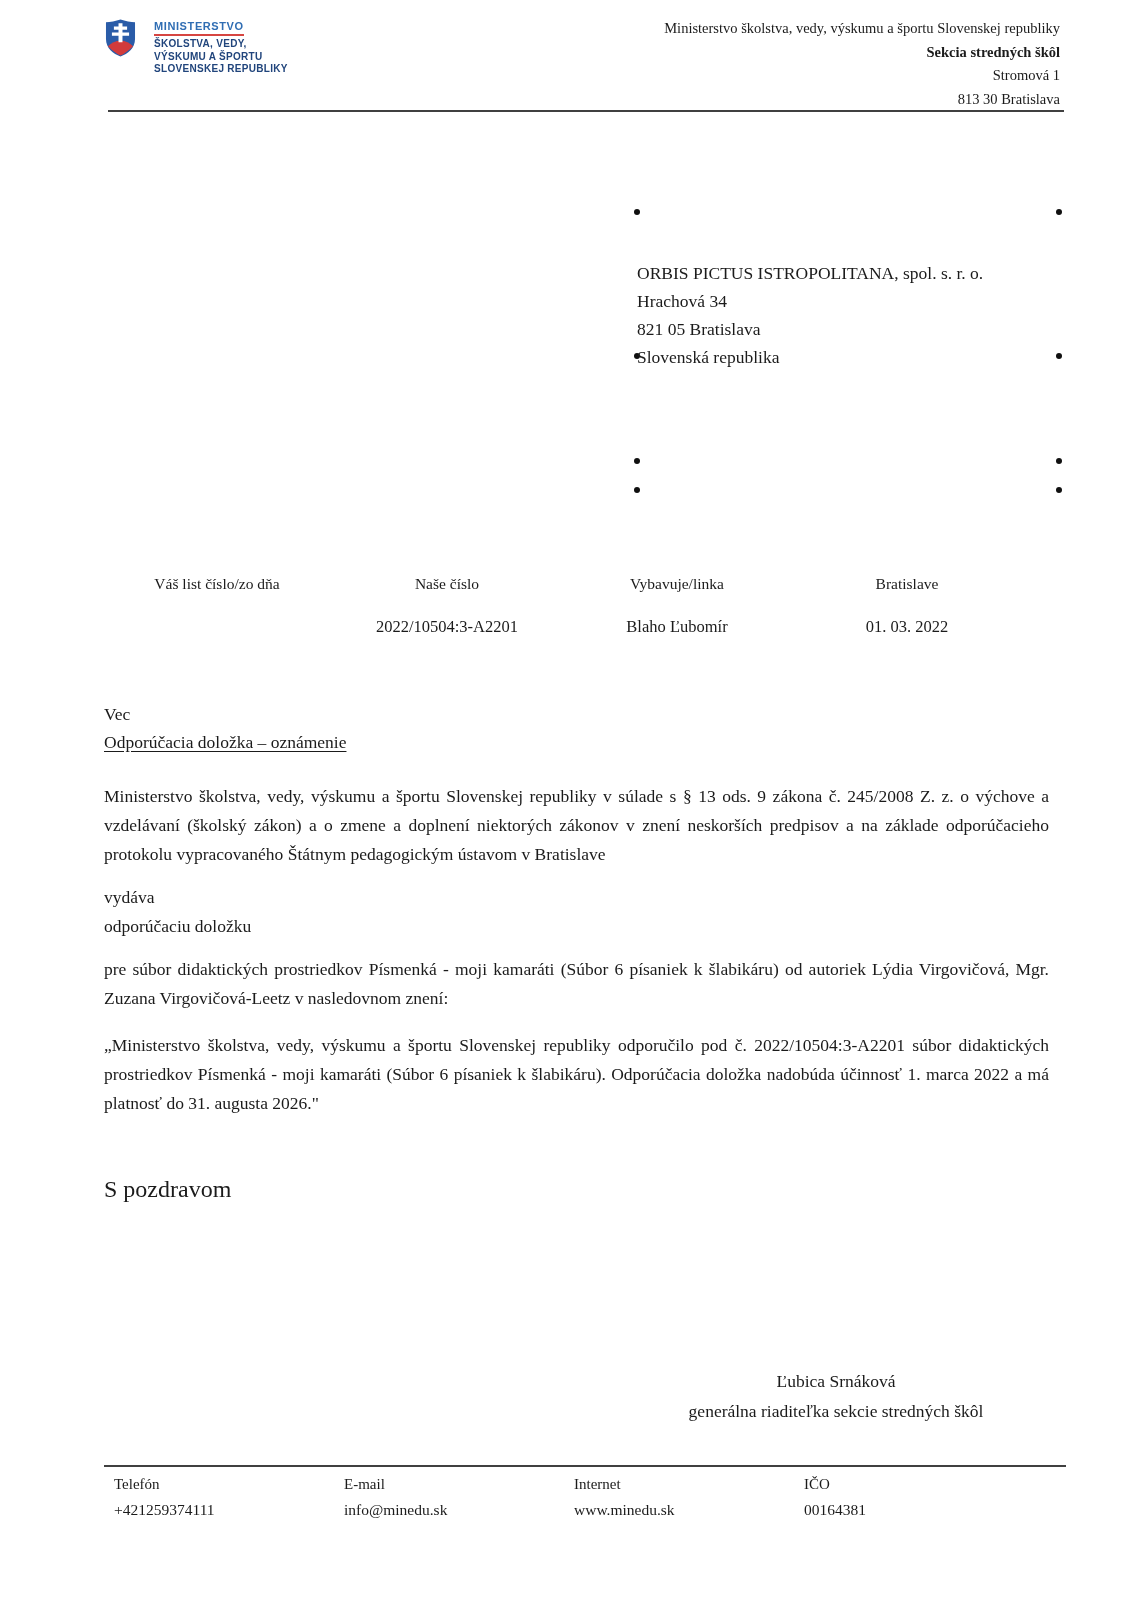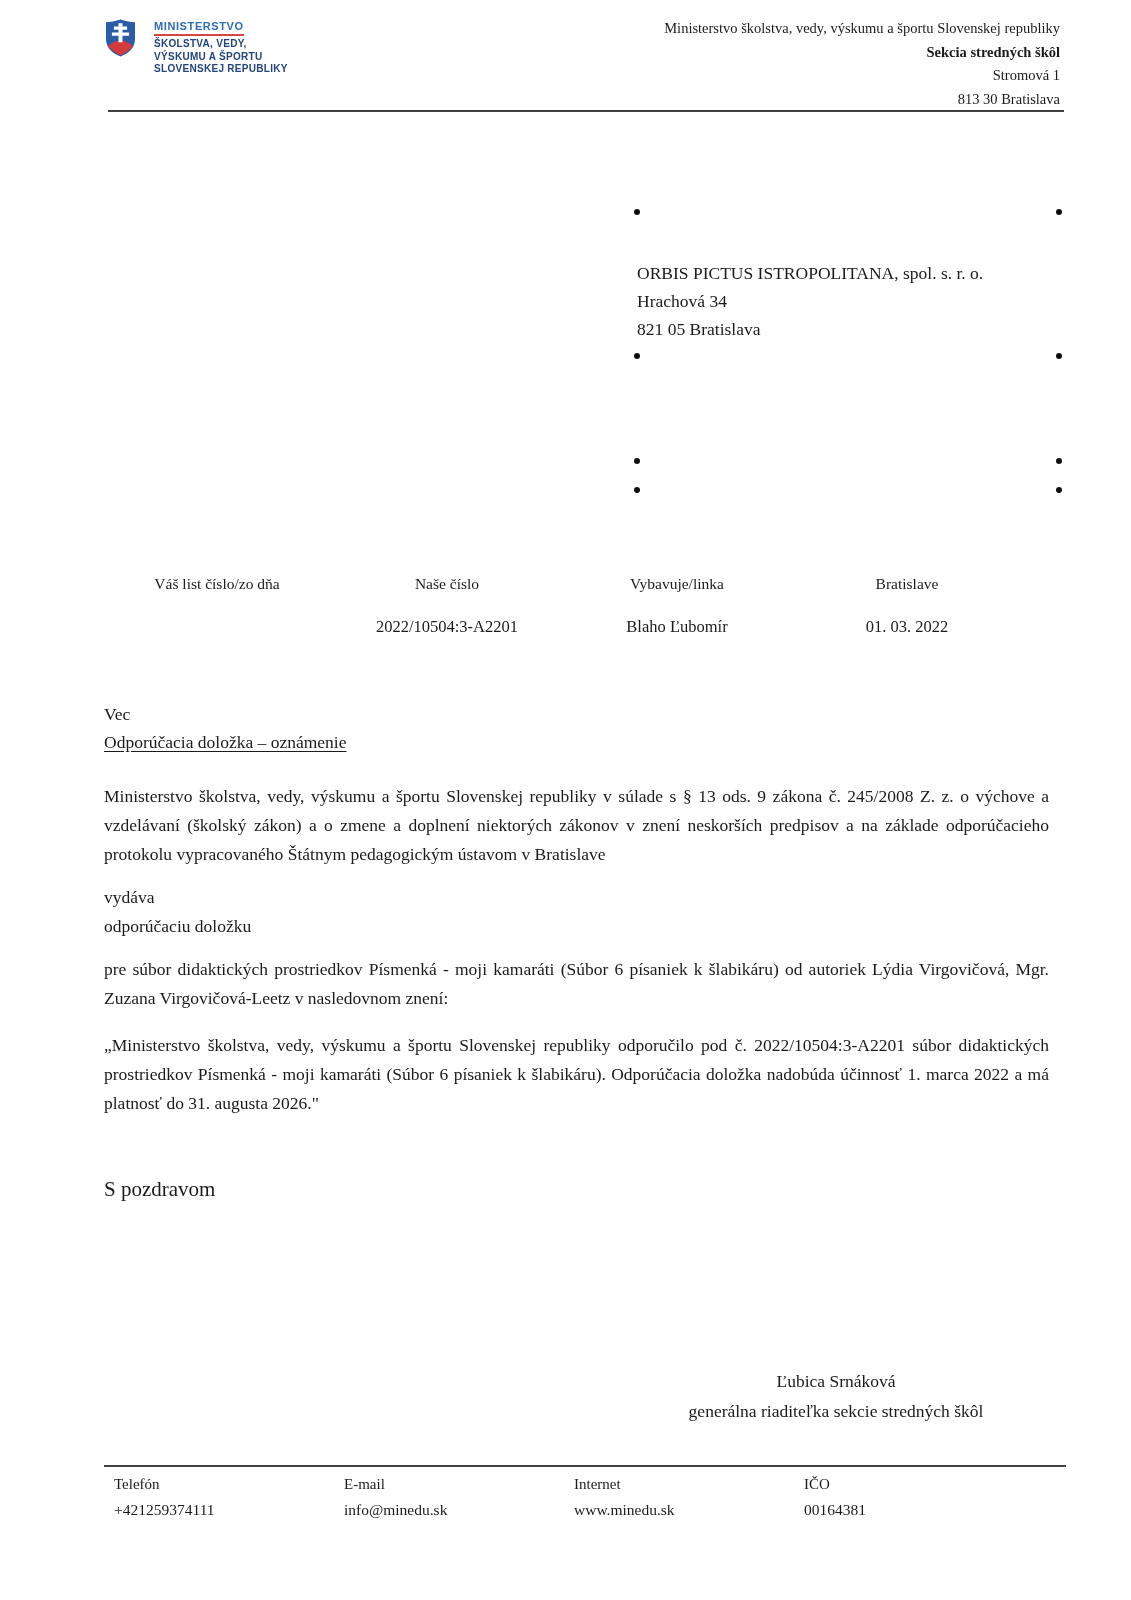--- a/index.html
+++ b/index.html
@@ -46,21 +46,21 @@
   .subject{position:absolute;left:104px;top:700px;font-size:17.5px;line-height:28px;}
   .subject .underlined{text-decoration:underline;text-underline-offset:3px;}
 
   
   .para{position:absolute;left:104px;width:945px;font-size:17.5px;line-height:29px;
         text-align:justify;}
   .p1{top:782px;}
   .issue-block{position:absolute;left:104px;top:883px;font-size:17.5px;line-height:28.5px;}
   .p2{top:955px;}
   .p3{top:1031px;}
-  .closing{position:absolute;left:104px;top:1175px;font-size:21px;line-height:29px;}
+  .closing{position:absolute;left:104px;top:1175px;font-size:24px;line-height:29px;}
 
   
   .signature{position:absolute;left:576px;top:1366px;width:520px;text-align:center;
              font-size:17.5px;line-height:30px;}
 
   
   .footer-grid{position:absolute;left:114px;top:1474px;width:920px;
                display:grid;grid-template-columns:repeat(4,230px);}
   .f-label{font-size:15px;line-height:20px;}
   .f-value{font-size:15.5px;line-height:21px;margin-top:5px;}
@@ -99,20 +99,21 @@
   <div class="dot" style="left:1056px;top:353px;"></div>
   <div class="dot" style="left:634px;top:458px;"></div>
   <div class="dot" style="left:1056px;top:458px;"></div>
   <div class="dot" style="left:634px;top:487px;"></div>
   <div class="dot" style="left:1056px;top:487px;"></div>
 
   <div class="recipient">
     <div>ORBIS PICTUS ISTROPOLITANA, spol. s. r. o.</div>
     <div>Hrachová 34</div>
     <div>821 05 Bratislava</div>
+    <div>Slovenská republika</div>
   </div>
 
   <div class="ref-row">
     <div>
       <div class="ref-label">Váš list číslo/zo dňa</div>
     </div>
     <div>
       <div class="ref-label">Naše číslo</div>
       <div class="ref-value">2022/10504:3-A2201</div>
     </div>

